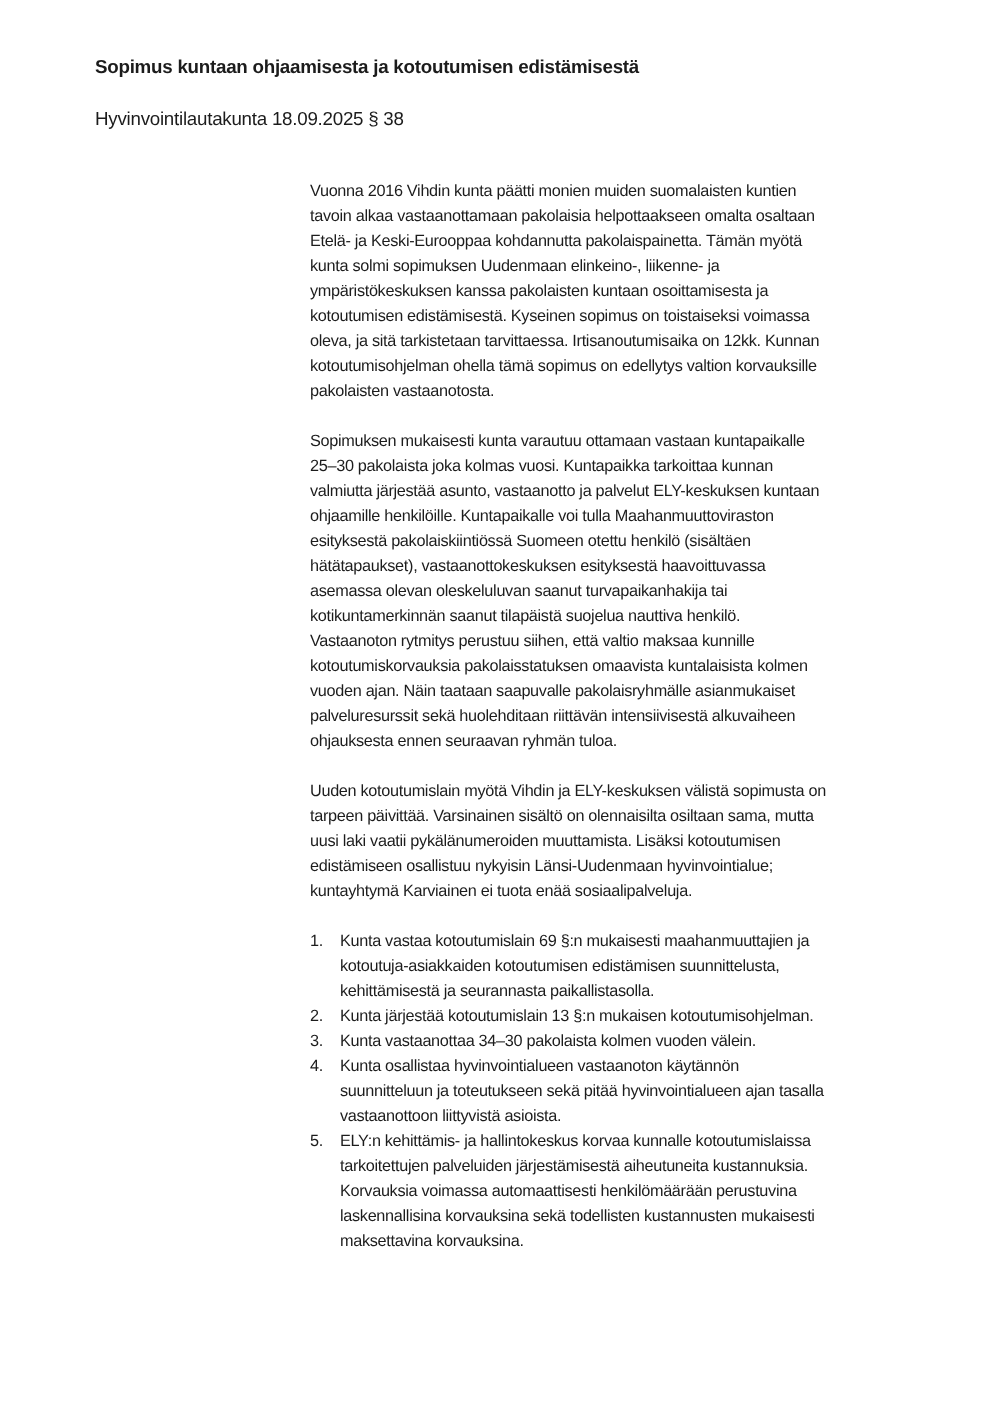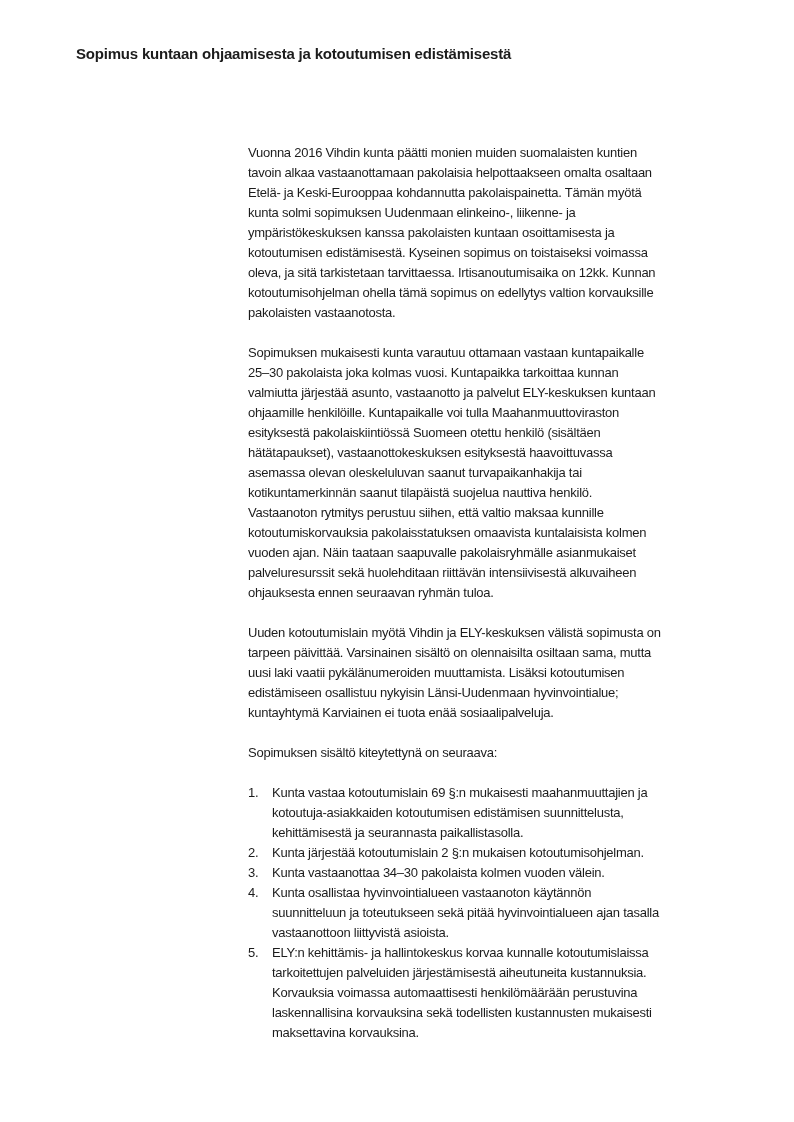--- a/index.html
+++ b/index.html
@@ -65,20 +65,21 @@
   }
 </style>
 </head>
 <body>
 
 <div class="page">
 
   <h1 class="doc-title">Sopimus kuntaan ohjaamisesta ja kotoutumisen edistämisestä</h1>
 
   <div class="doc-meta">
+    <div>Hyvinvointilautakunta 18.09.2025 § 38</div>
   </div>
 
   <div class="doc-body">
 
     <p>Vuonna 2016 Vihdin kunta päätti monien muiden suomalaisten kuntien
 tavoin alkaa vastaanottamaan pakolaisia helpottaakseen omalta osaltaan
 Etelä- ja Keski-Eurooppaa kohdannutta pakolaispainetta. Tämän myötä
 kunta solmi sopimuksen Uudenmaan elinkeino-, liikenne- ja
 ympäristökeskuksen kanssa pakolaisten kuntaan osoittamisesta ja
 kotoutumisen edistämisestä. Kyseinen sopimus on toistaiseksi voimassa
@@ -99,34 +100,33 @@
 vuoden ajan. Näin taataan saapuvalle pakolaisryhmälle asianmukaiset
 palveluresurssit sekä huolehditaan riittävän intensiivisestä alkuvaiheen
 ohjauksesta ennen seuraavan ryhmän tuloa.</p>
 
     <p>Uuden kotoutumislain myötä Vihdin ja ELY-keskuksen välistä sopimusta on
 tarpeen päivittää. Varsinainen sisältö on olennaisilta osiltaan sama, mutta
 uusi laki vaatii pykälänumeroiden muuttamista. Lisäksi kotoutumisen
 edistämiseen osallistuu nykyisin Länsi-Uudenmaan hyvinvointialue;
 kuntayhtymä Karviainen ei tuota enää sosiaalipalveluja.</p>
 
-    <p>Sopimuksen sisältö kiteytettynä on seuraava:</p>
 
     <div class="num-list">
 
       <div class="num-item">
         <span class="num">1.</span>
         <span class="li-text">Kunta vastaa kotoutumislain 69 §:n mukaisesti maahanmuuttajien ja
 kotoutuja-asiakkaiden kotoutumisen edistämisen suunnittelusta,
 kehittämisestä ja seurannasta paikallistasolla.</span>
       </div>
 
       <div class="num-item">
         <span class="num">2.</span>
-        <span class="li-text">Kunta järjestää kotoutumislain 2 §:n mukaisen kotoutumisohjelman.</span>
+        <span class="li-text">Kunta järjestää kotoutumislain 13 §:n mukaisen kotoutumisohjelman.</span>
       </div>
 
       <div class="num-item">
         <span class="num">3.</span>
         <span class="li-text">Kunta vastaanottaa 34–30 pakolaista kolmen vuoden välein.</span>
       </div>
 
       <div class="num-item">
         <span class="num">4.</span>
         <span class="li-text">Kunta osallistaa hyvinvointialueen vastaanoton käytännön

